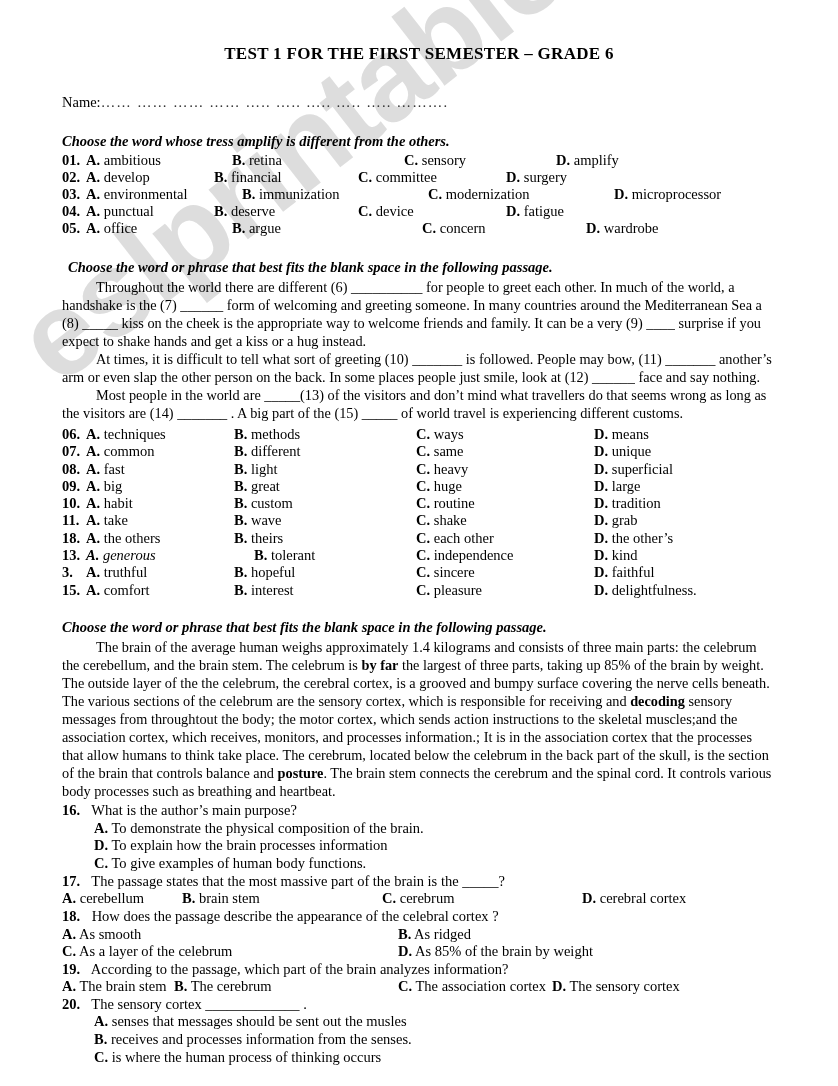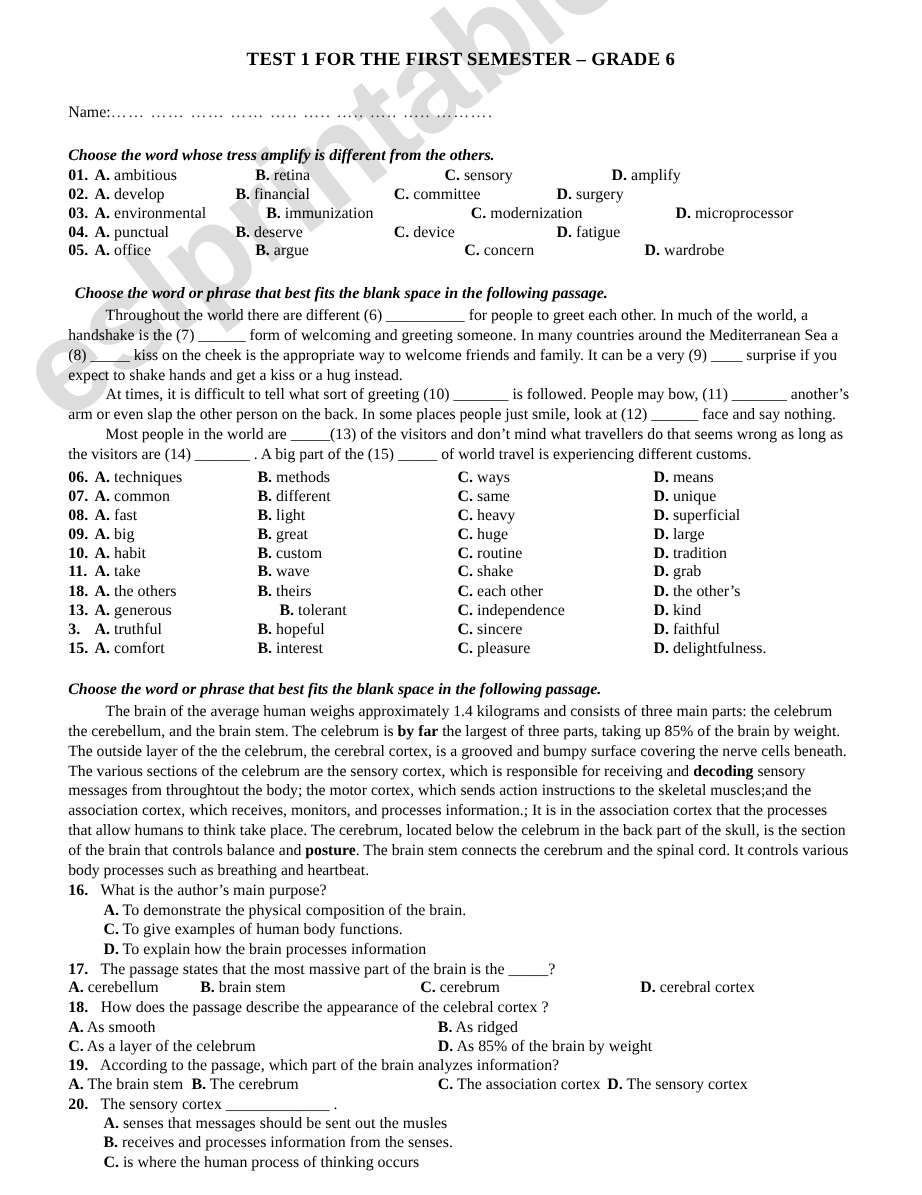--- a/index.html
+++ b/index.html
@@ -236,21 +236,21 @@
         </div>
         <div class="q-row" style="position: relative; height: 17.3px;">
           <span class="qnum" style="position: absolute; left: 0px;">18.</span>
           <span class="opt" style="position: absolute; left: 24px;"><span><b>A.</b>  the others</span></span>
           <span class="opt" style="position: absolute; left: 172px;"><span><b>B.</b>  theirs</span></span>
           <span class="opt" style="position: absolute; left: 354px;"><span><b>C.</b>  each other</span></span>
           <span class="opt" style="position: absolute; left: 532px;"><span><b>D.</b>  the other’s</span></span>
         </div>
         <div class="q-row" style="position: relative; height: 17.3px;">
           <span class="qnum" style="position: absolute; left: 0px;">13.</span>
-          <span class="opt" style="position: absolute; left: 24px;"><span><b>A.</b>  generous</span></span>
+          <span class="opt" style="position: absolute; left: 24px; font-style: italic;"><span><b>A.</b>  generous</span></span>
           <span class="opt" style="position: absolute; left: 172px; margin-left: 20px;"><span><b>B.</b>  tolerant</span></span>
           <span class="opt" style="position: absolute; left: 354px;"><span><b>C.</b>  independence</span></span>
           <span class="opt" style="position: absolute; left: 532px;"><span><b>D.</b>   kind</span></span>
         </div>
         <div class="q-row" style="position: relative; height: 17.3px;">
           <span class="qnum" style="position: absolute; left: 0px;">3.</span>
           <span class="opt" style="position: absolute; left: 24px;"><span><b>A.</b>  truthful</span></span>
           <span class="opt" style="position: absolute; left: 172px;"><span><b>B.</b>  hopeful</span></span>
           <span class="opt" style="position: absolute; left: 354px;"><span><b>C.</b>   sincere</span></span>
           <span class="opt" style="position: absolute; left: 532px;"><span><b>D.</b>  faithful</span></span>
@@ -265,22 +265,22 @@
       </div>
 
     <div class="section-head" style="margin-top:20px;">Choose the word or phrase that best fits the blank space in the following passage.</div>
     <div class="passage" id="s3-passage">
         <p>The brain of the average human weighs approximately 1.4 kilograms and consists of three main parts: the celebrum the cerebellum, and the brain stem. The celebrum is <b>by far</b> the largest of three parts, taking up 85% of the brain by weight. The outside layer of the the celebrum, the cerebral cortex, is a grooved and bumpy surface covering the nerve cells beneath. The various sections of the celebrum are the sensory cortex, which is responsible for receiving and <b>decoding</b> sensory  messages from throughtout the body; the motor cortex, which sends action instructions to the skeletal muscles;and the association cortex, which receives, monitors, and processes information.; It is in the association cortex that the processes that allow humans to think take place. The cerebrum, located below the celebrum in the back part of the skull, is the section of the brain that controls balance and <b>posture</b>. The brain stem connects the cerebrum and the spinal cord. It controls various body processes such as breathing and heartbeat.</p>
       </div>
     <div class="numq" id="s3-list" style="margin-top:2px;">
         <div>
           <div class="stem"><span class="n">16.</span> What is the author’s main purpose?</div>
           <div class="ans-line"><span><b>A.</b>  To demonstrate the physical composition of the brain.</span></div>
+          <div class="ans-line"><span><b>D.</b>  To explain how the brain processes information</span></div>
           <div class="ans-line"><span><b>C.</b>  To give examples of human body functions.</span></div>
-          <div class="ans-line"><span><b>D.</b>  To explain how the brain processes information</span></div>
         </div>
         <div>
           <div class="stem"><span class="n">17.</span> The passage states that the most massive part of the brain is the _____?</div>
           <div class="ans-line" style="position: relative; height: 17.5px;">
             <span style="position: absolute; left: 0px; white-space: nowrap;"><span><b>A.</b>  cerebellum</span></span>
             <span style="position: absolute; left: 120px; white-space: nowrap;"><span><b>B.</b>  brain stem</span></span>
             <span style="position: absolute; left: 320px; white-space: nowrap;"><span><b>C.</b>  cerebrum</span></span>
             <span style="position: absolute; left: 520px; white-space: nowrap;"><span><b>D.</b>  cerebral cortex</span></span>
           </div>
         </div>

